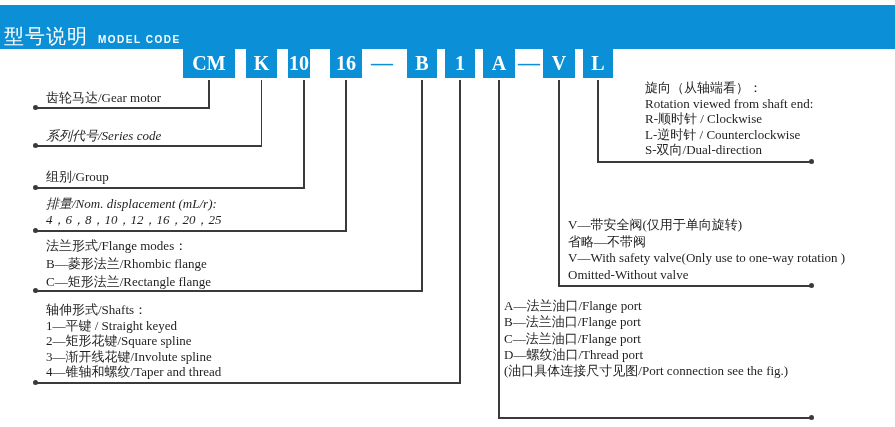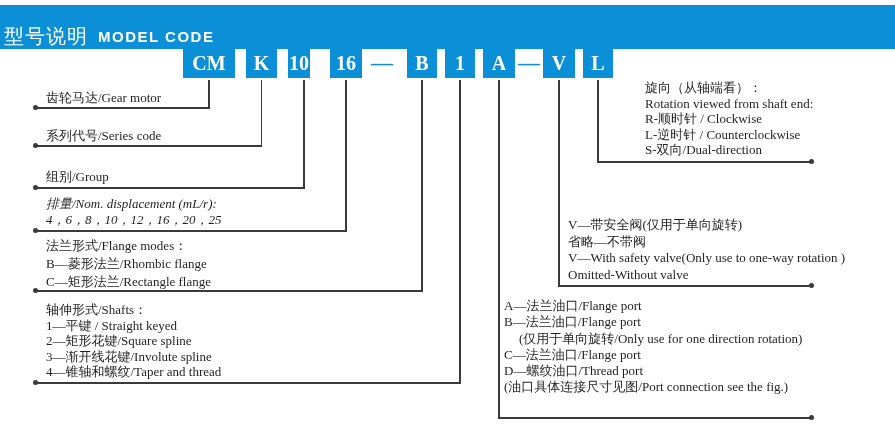--- a/index.html
+++ b/index.html
@@ -22,21 +22,21 @@
     background:var(--accent);
     display:flex;align-items:flex-end;
     padding-left:4px;box-sizing:border-box;
   }
   .header .zh{
     font-family:"Liberation Sans","DejaVu Sans",sans-serif;
     font-size:20px;line-height:25px;color:#fff;letter-spacing:1px;
   }
   .header .en{
     font-family:"Liberation Sans","DejaVu Sans",sans-serif;
-    font-size:15px;font-weight:bold;color:#fff;letter-spacing:1.5px;
+    font-size:10px;font-weight:bold;color:#fff;letter-spacing:1.5px;
     margin-left:10px;margin-bottom:4px;
   }
   
   .code-box{
     position:absolute;top:48px;height:30px;
     background:var(--accent);color:#fff;
     font-weight:bold;font-size:20px;
     display:flex;align-items:center;justify-content:center;
     font-family:"Liberation Serif","DejaVu Serif",serif;
   }
@@ -116,21 +116,21 @@
   <div class="dot" style="left:809px;top:283px;"></div>
 
   <div class="vl" style="left:498px;top:80px;height:338.5px;"></div>
   <div class="hl" style="left:498px;top:417px;width:314px;"></div>
   <div class="dot" style="left:809px;top:415px;"></div>
 
   <div class="label" style="left:46px;top:89px;">
     <div>齿轮马达/Gear motor</div>
   </div>
 
-  <div class="label" style="left:46px;top:127px;">
+  <div class="label" style="left:46px;top:127px;font-style:italic;">
     <div>系列代号/Series code</div>
   </div>
 
   <div class="label" style="left:46px;top:168px;">
     <div>组别/Group</div>
   </div>
 
   <div class="label lh16" style="left:46px;top:196px;">
     <div>排量/Nom. displacement (mL/r):</div>
     <div>4，6，8，10，12，16，20，25</div>
@@ -161,19 +161,18 @@
   <div class="label lh165" style="left:568px;top:217px;">
     <div>V—带安全阀(仅用于单向旋转)</div>
     <div>省略—不带阀</div>
     <div>V—With safety valve(Only use to one-way rotation )</div>
     <div>Omitted-Without valve</div>
   </div>
 
   <div class="label lh163" style="left:504px;top:298px;">
     <div>A—法兰油口/Flange port</div>
     <div>B—法兰油口/Flange port</div>
-    <div class="indent">(仅用于单向旋转/Only use for one direction rotation)</div>
     <div>C—法兰油口/Flange port</div>
     <div>D—螺纹油口/Thread port</div>
     <div>(油口具体连接尺寸见图/Port connection see the fig.)</div>
   </div>
 
 </div>
 
 </body></html>

